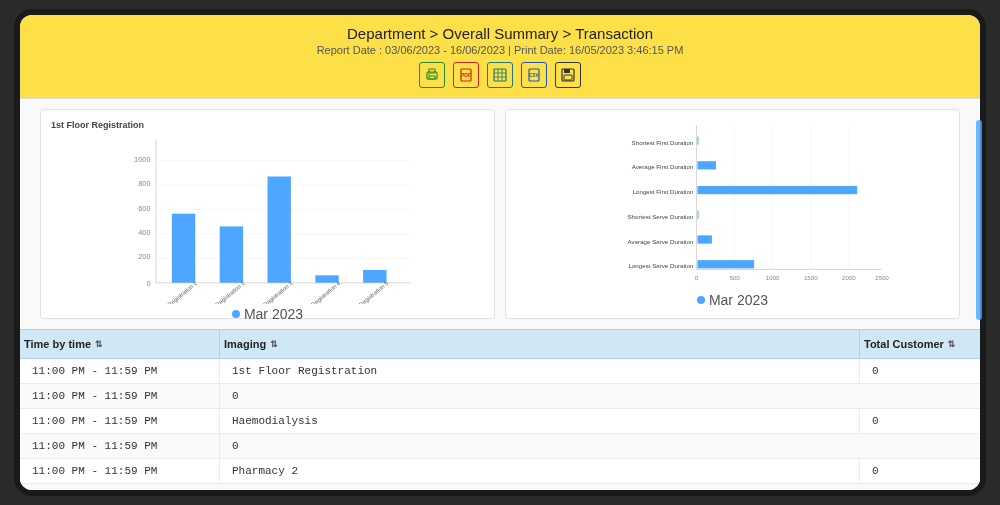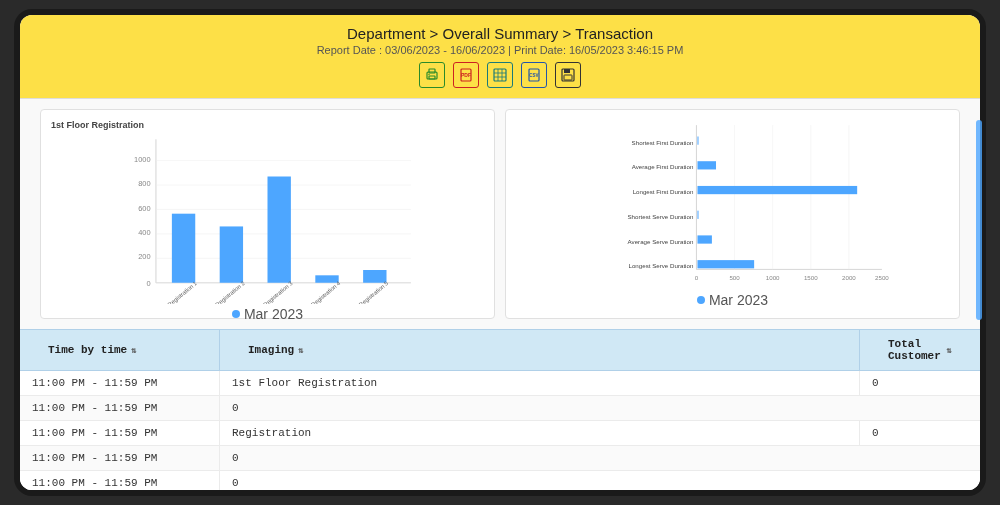--- a/index.html
+++ b/index.html
@@ -114,29 +114,28 @@
       overflow: hidden;
     }
     .table-header {
       display: grid;
       grid-template-columns: 200px 1fr 120px;
       background: #d0e8f5;
       border-top: 1px solid #b0d0e8;
       border-bottom: 1px solid #b0d0e8;
     }
     .th {
-      padding: 8px 28px;
+      padding: 8px 4px;
       font-size: 11px;
       font-weight: bold;
       color: #222;
       display: flex;
       align-items: center;
       gap: 4px;
       border-right: 1px solid #b0d0e8;
-      font-family: Liberation Mono, monospace;
     }
     .th:last-child { border-right: none; }
     .sort-icon {
       font-size: 9px;
       color: #555;
       cursor: pointer;
     }
     .table-body {}
     .table-row {
       display: grid;
@@ -316,29 +315,30 @@
       <div class="td">11:00 PM - 11:59 PM</div>
       <div class="td">1st Floor Registration</div>
       <div class="td">0</div>
     </div>
           <div class="table-row">
       <div class="td">11:00 PM - 11:59 PM</div>
       <div class="td">0</div>
     </div>
           <div class="table-row">
       <div class="td">11:00 PM - 11:59 PM</div>
-      <div class="td">Registration</div>
+      <div class="td">Haemodialysis</div>
       <div class="td">0</div>
     </div>
           <div class="table-row">
       <div class="td">11:00 PM - 11:59 PM</div>
       <div class="td">0</div>
     </div>
           <div class="table-row">
       <div class="td">11:00 PM - 11:59 PM</div>
+      <div class="td">Pharmacy 2</div>
       <div class="td">0</div>
     </div>
         </div>
     </div>
   </div>
 
   <div style="position:absolute; right:18px; top:120px; width:6px; height:200px; background:#4da6ff; border-radius:3px; opacity:0.8;"></div>
 </div>
 
 </body></html>

